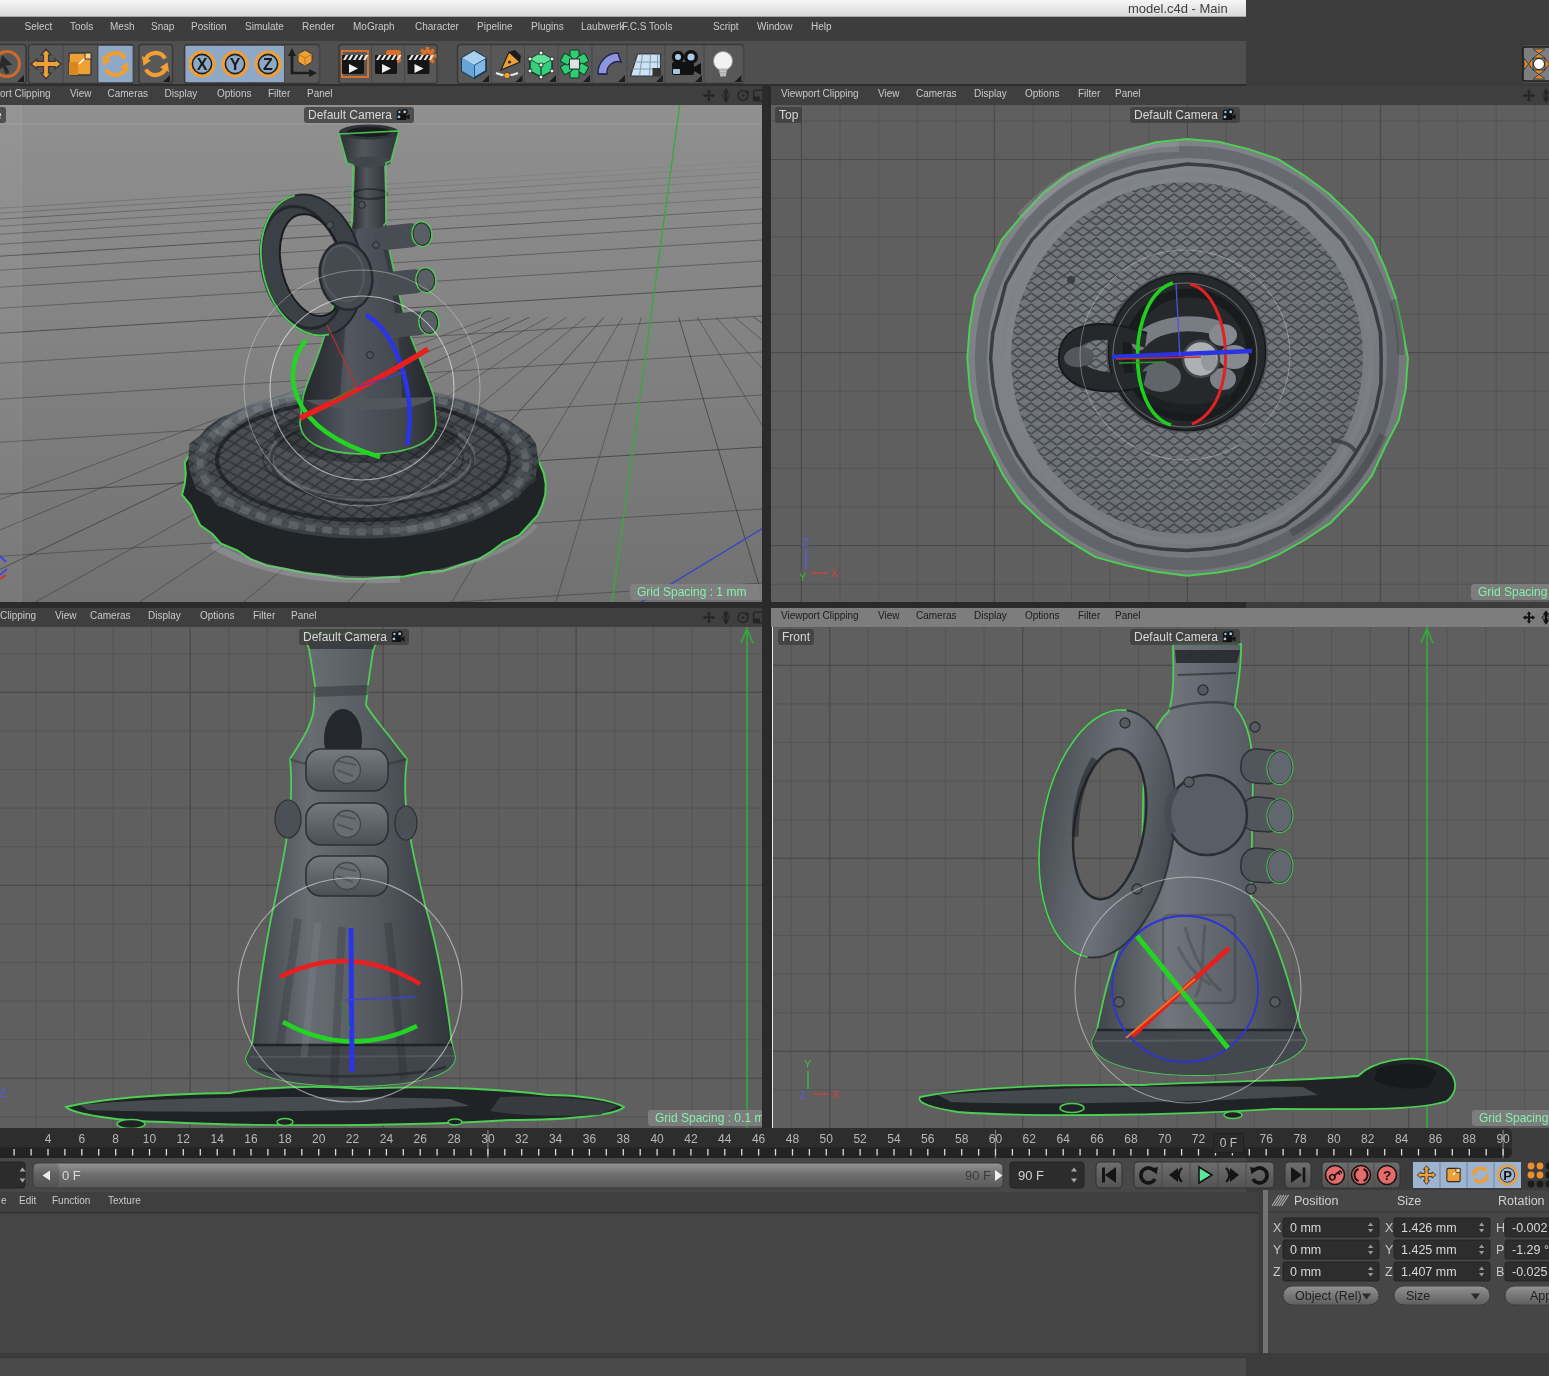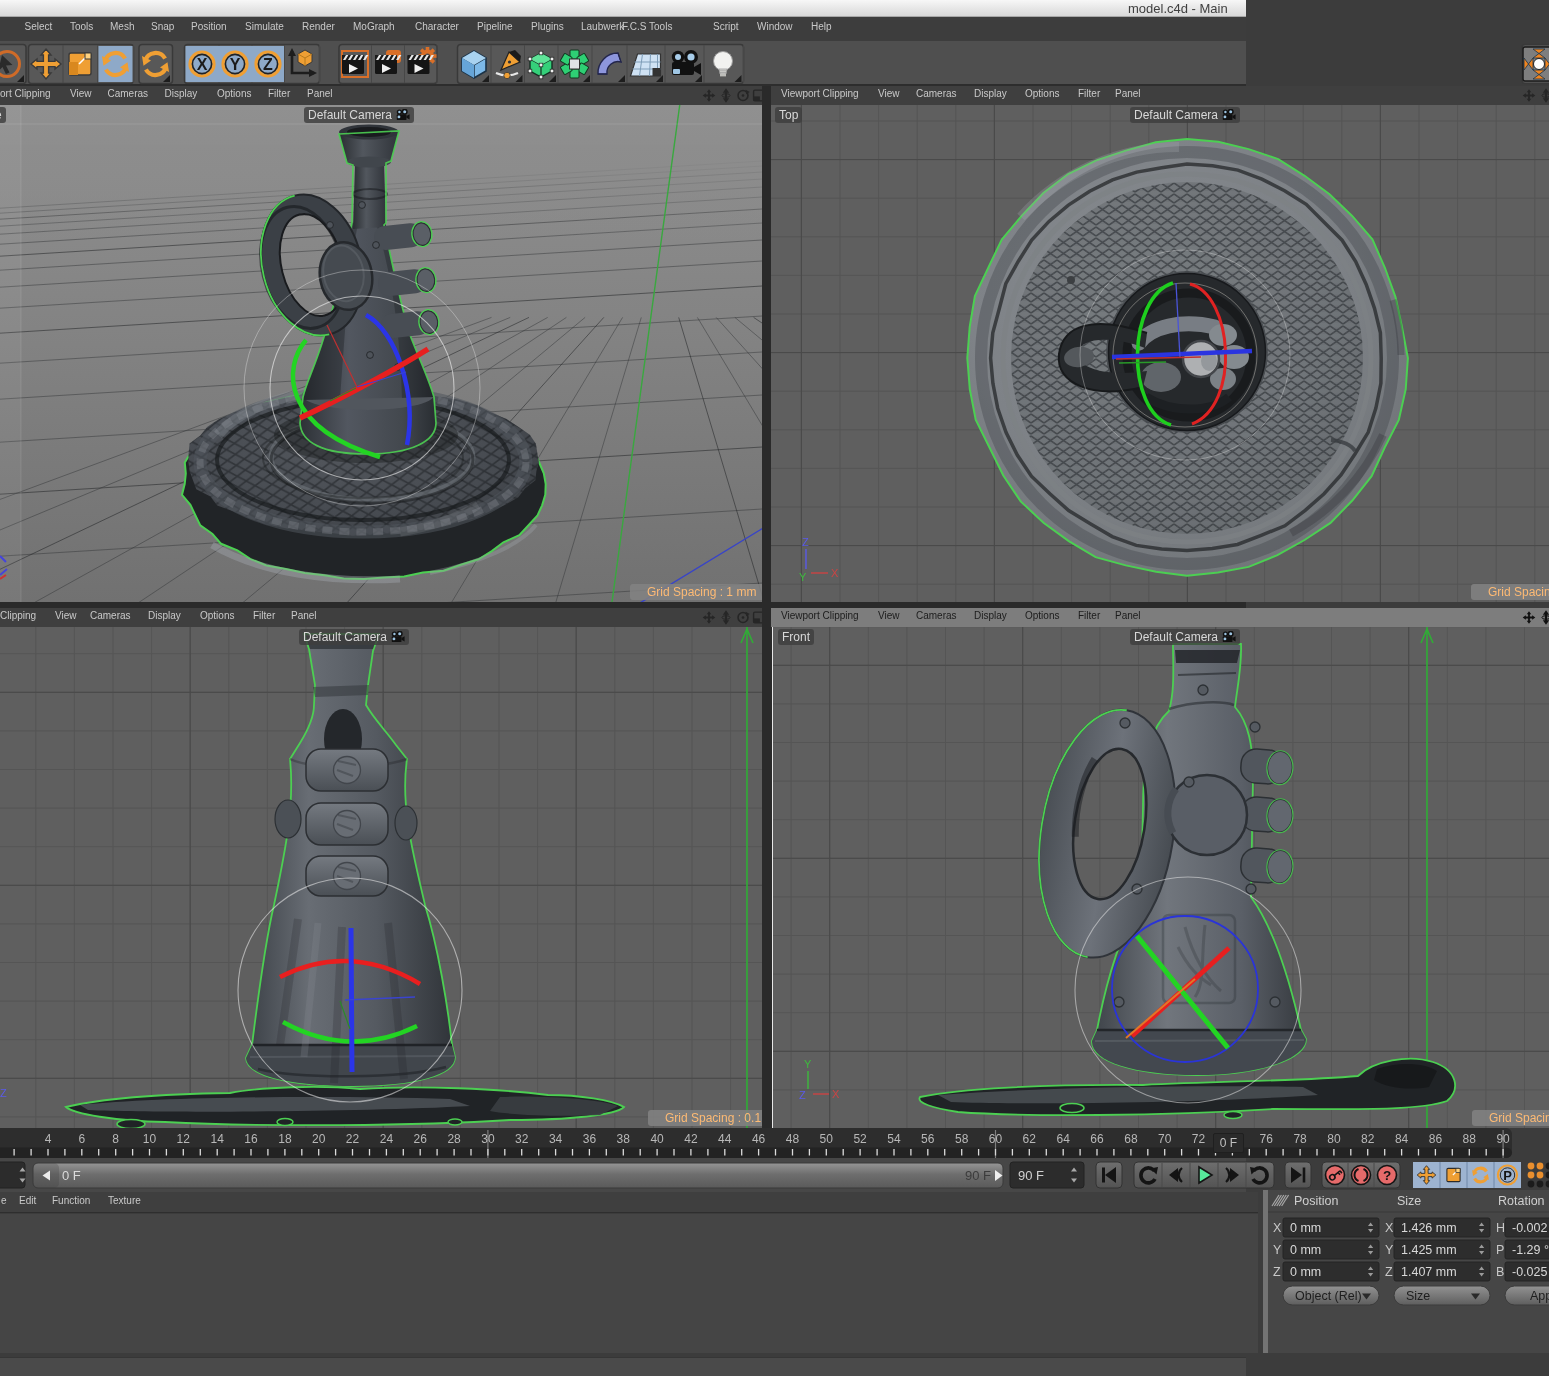--- a/index.html
+++ b/index.html
@@ -8,21 +8,21 @@
 .titlebar{position:absolute;left:0;top:0;width:100%;height:17px;background:linear-gradient(#f7f7f7,#d8d8d8);border-bottom:1px solid #a8a8a8}
 .titlebar span{position:absolute;left:1128px;top:1px;font-size:13px;color:#3f3f3f}
 .menubar{position:absolute;left:0;top:17px;width:100%;height:24px;background:#3d3d3d}
 .toolbar{position:absolute;left:0;top:41px;width:100%;height:45px;background:#4f4f4f;border-bottom:2px solid #2d2d2d}
 .vparea{position:absolute;left:0;top:86px;width:100%;height:1042px;background:#2a2a2a}
 .vpmenu{position:absolute;height:19px;background:#3f3f3f;overflow:hidden}
 .vpmenu.active{background:#7d7d7d}
 .vpmenu.active .vmi{color:#1c1c1c}
 .vpcontent{position:absolute;overflow:hidden;background:#5f5f5f}
 .label{position:absolute;font-size:12px;color:#d8d8d8;background:rgba(62,62,62,0.82);border-radius:3px;padding:0 4px;line-height:16px;white-space:pre}
-.gridlabel{position:absolute;font-size:12px;color:#fdba74;background:rgba(130,130,130,0.85);border-radius:3px 0 0 3px;padding:0 17px;line-height:16px;white-space:pre}
+.gridlabel{position:absolute;font-size:12px;color:#86efac;background:rgba(130,130,130,0.85);border-radius:3px 0 0 3px;padding:0 7px;line-height:16px;white-space:pre}
 .ruler{position:absolute;left:0;top:1128px;width:100%;height:30px;background:#3c3c3c}
 .transport{position:absolute;left:0;top:1158px;width:100%;height:34px;background:#474747}
 .botmenu{position:absolute;left:0;top:1192px;width:1258px;height:21px;background:#3f3f3f;border-bottom:1px solid #2e2e2e}
 .matman{position:absolute;left:0;top:1214px;width:1258px;height:139px;background:#454545}
 .coords{position:absolute;left:1263px;top:1190px;width:286px;height:163px;background:#464646;border-left:5px solid #737373}
 .statusbar{position:absolute;left:0;top:1357px;width:100%;height:19px;background:#4a4a4a;border-top:1px solid #363636}
 svg{display:block}
 .label svg{display:inline-block;vertical-align:-2px}
 </style></head><body>
 <div id="root">

